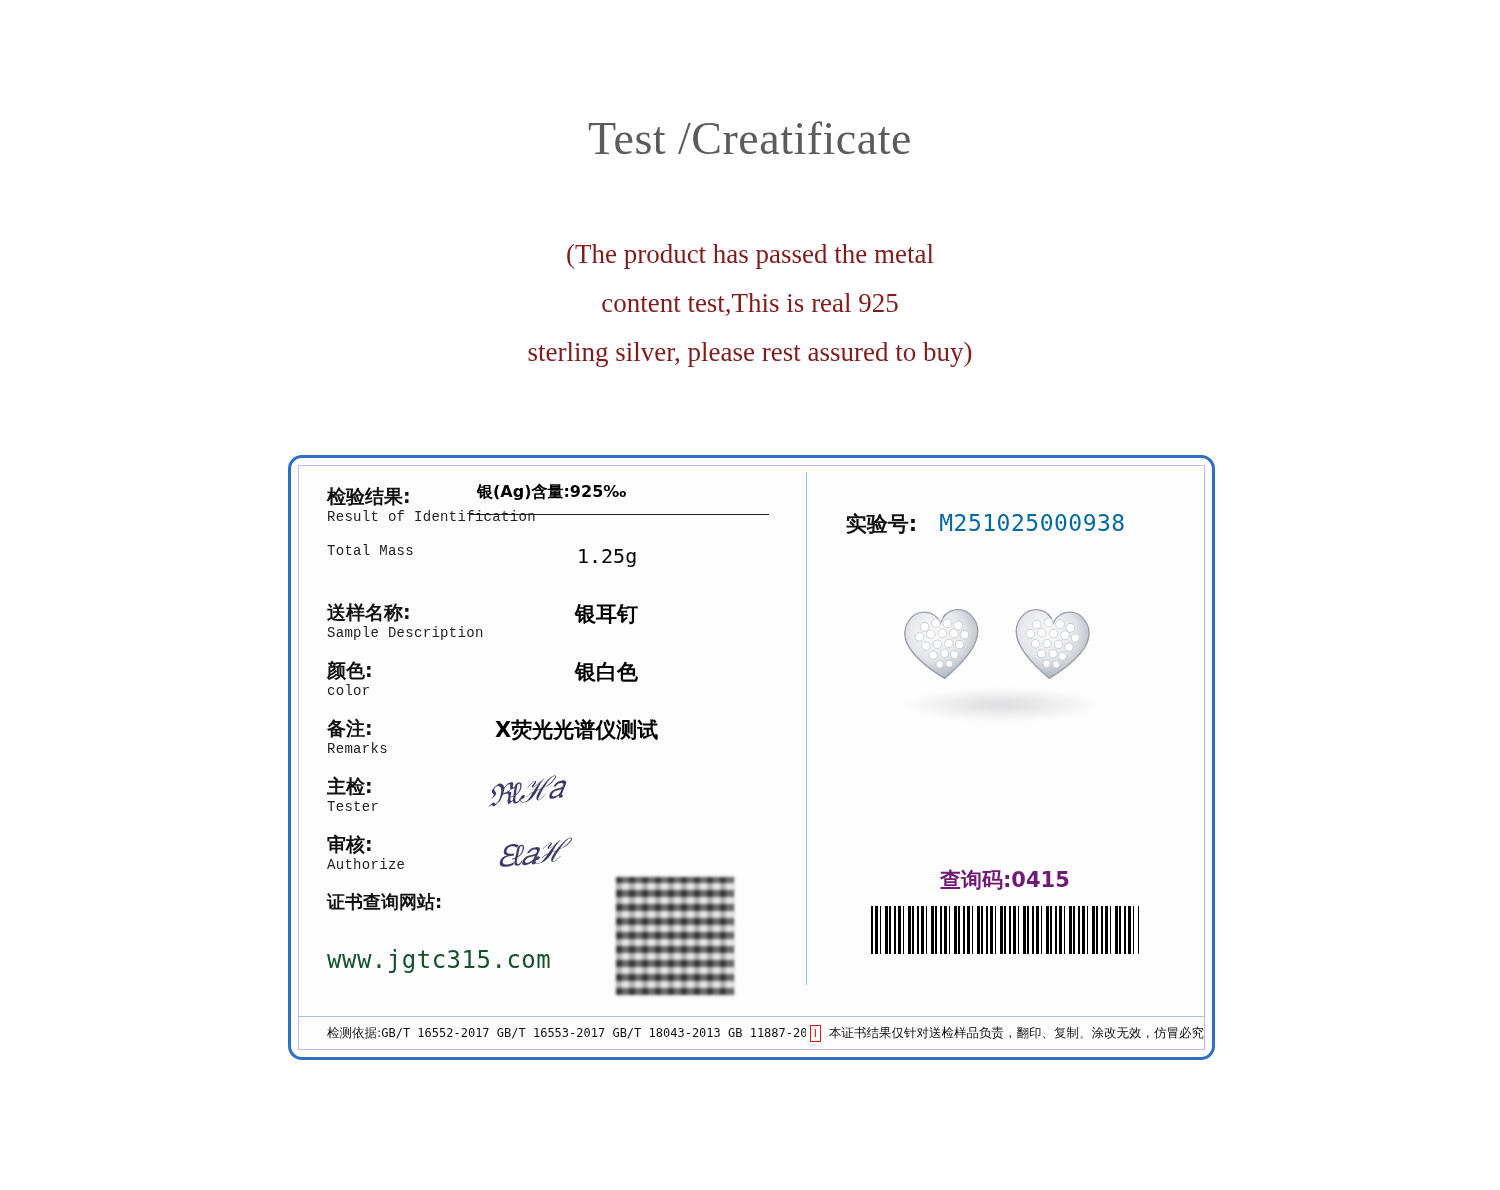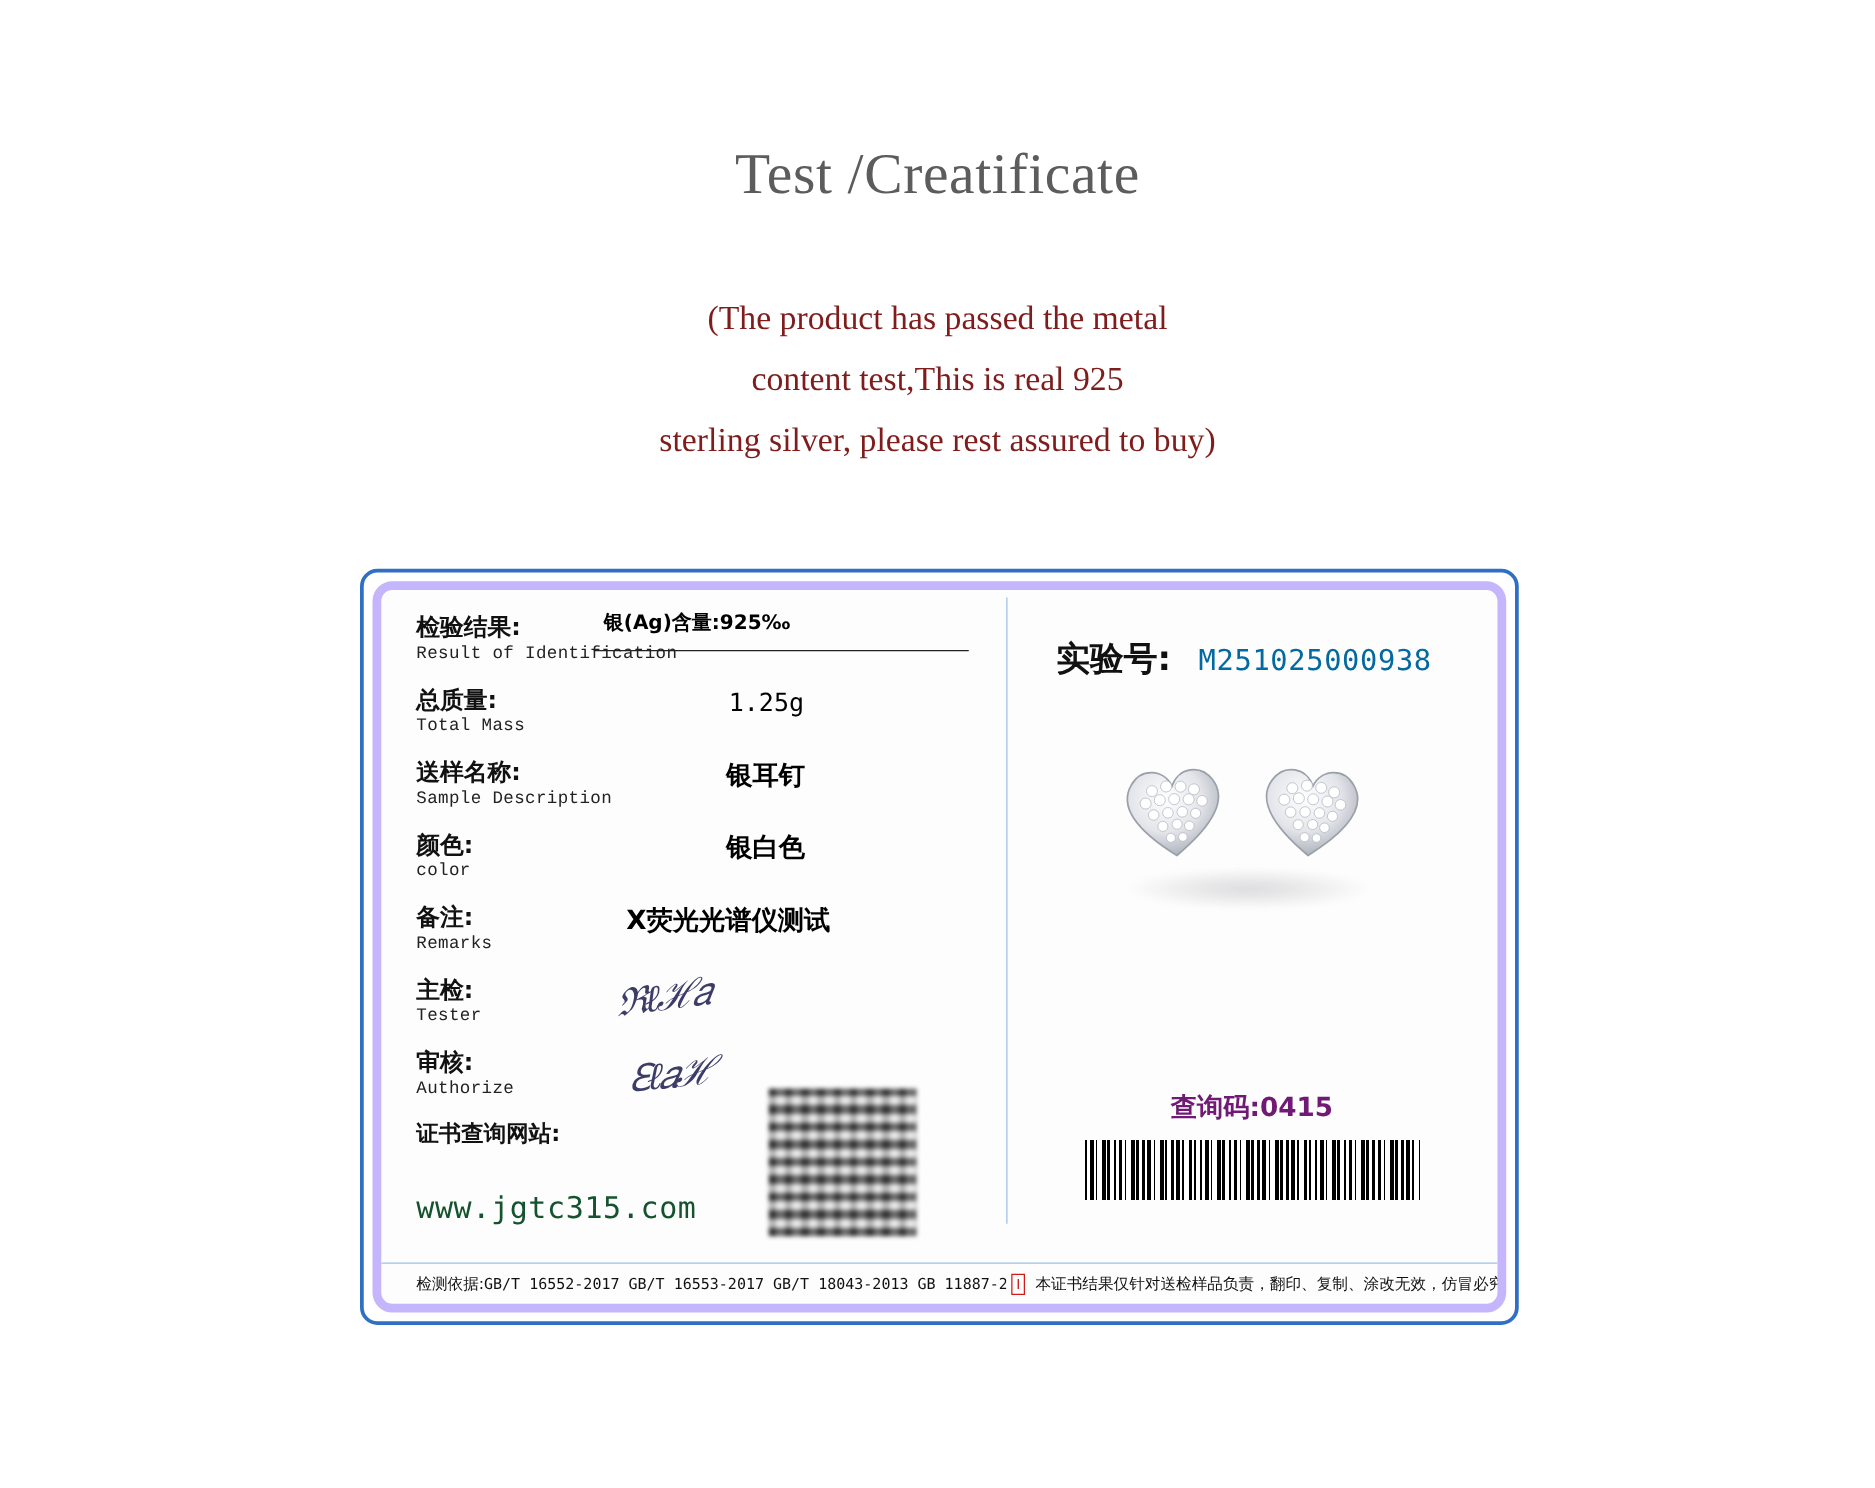--- a/index.html
+++ b/index.html
@@ -50,22 +50,22 @@
     height: 605px;
     background: #ffffff;
     border: 3px solid #2f6fc4;
     border-radius: 14px;
     box-sizing: border-box;
     padding: 7px;
   }
   .cert-inner {
     width: 100%;
     height: 100%;
-    border: 7px solid #c4b5fd;
-    border-radius: 16px;
+    border: 1px solid #c4b5fd;
+    border-radius: 0;
     box-sizing: border-box;
     position: relative;
     background: #fdfdfd;
     overflow: hidden;
   }
   .cert-body {
     position: absolute;
     left: 0; right: 0; top: 0;
     bottom: 32px;
     display: flex;
@@ -235,21 +235,21 @@
         #000 18px 20px, #fff 20px 23px);
   }
   .lab-no {
     position: absolute;
     top: 44px;
     left: 40px;
     right: 14px;
     display: flex;
     align-items: baseline;
   }
-  .lab-no .label-cn { font-size: 27px; }
+  .lab-no .label-cn { font-size: 21px; }
   .lab-no .lab-value {
     margin-left: 22px;
     font-family: "DejaVu Sans Mono", monospace;
     font-size: 23px;
     color: #0369a1;
     letter-spacing: 0.5px;
   }
 
   
   .cert-footer {
@@ -314,21 +314,20 @@
       <div class="cert-left">
 
         <div class="field result">
           <div class="label-cn">检验结果:</div>
           <div class="label-en">Result of Identification</div>
           <div class="value">银(Ag)含量:925‰</div>
           <div class="underline-rule"></div>
         </div>
 
         <div class="field mass">
-          <div class="label-cn">总质量:</div>
           <div class="label-en">Total Mass</div>
           <div class="value mono">1.25g</div>
         </div>
 
         <div class="field sample">
           <div class="label-cn">送样名称:</div>
           <div class="label-en">Sample Description</div>
           <div class="value">银耳钉</div>
         </div>
 

